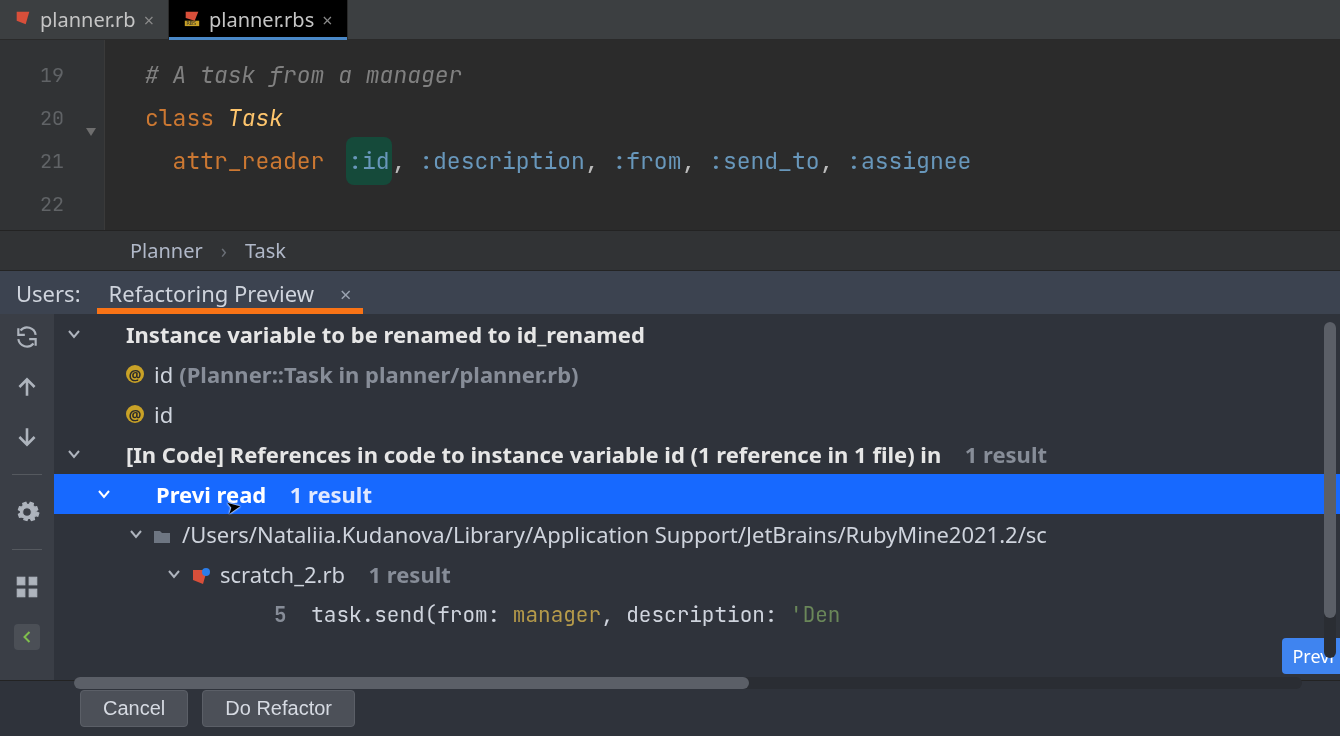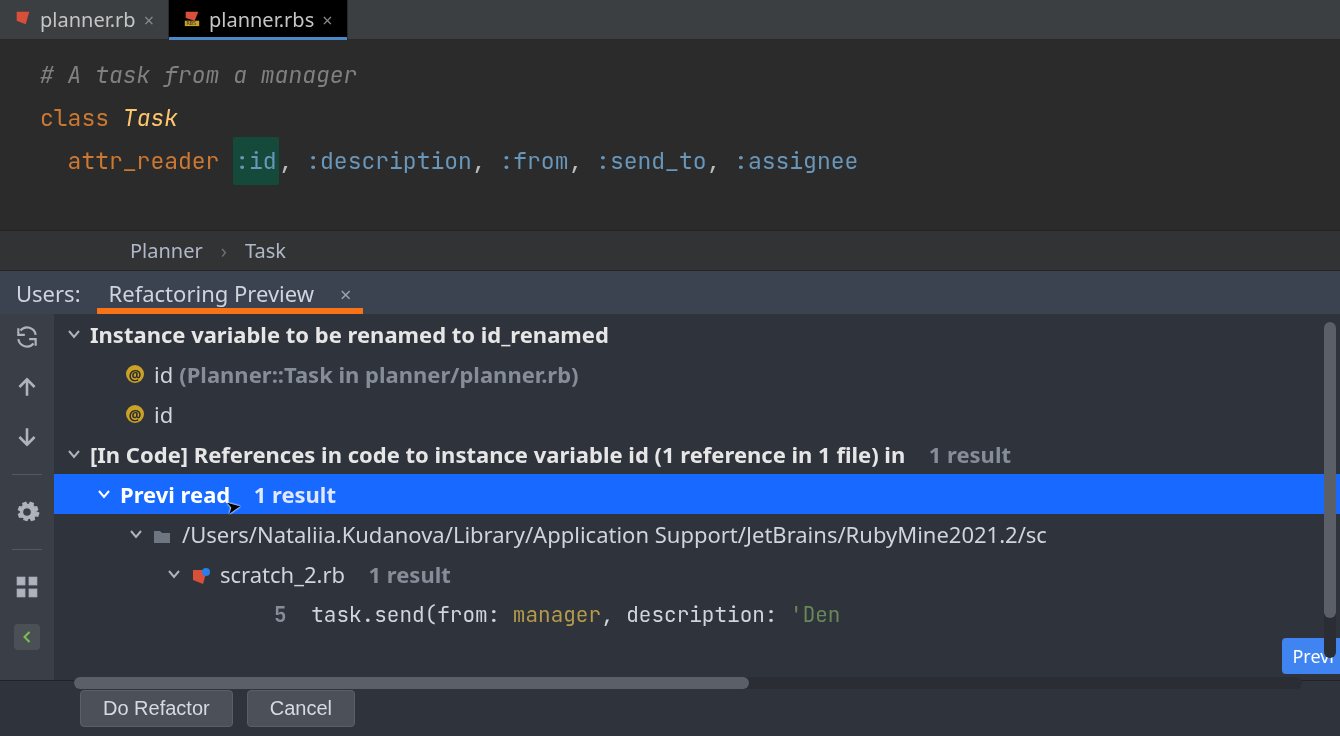--- a/index.html
+++ b/index.html
@@ -88,21 +88,21 @@
   .code {
     padding: 14px 0 0 40px;
     font-size: 23px;
     line-height: 43px;
     white-space: pre;
   }
   .kw { color: var(--keyword); }
   .cls { color: var(--class); font-style: italic; }
   .sym { color: var(--symbol); }
   .com { color: var(--comment); font-style: italic; }
-  .hl { background: #154a3a; border-radius:2px; padding: 9px 2px; }
+  .hl { background: #154a3a; border-radius:8px; padding: 9px 2px; margin-left: 8px; }
 
   
   .breadcrumb {
     height: 40px;
     background: #313335;
     border-top: 1px solid #232323;
     display:flex;
     align-items:center;
     padding-left: 130px;
     font-size: 20px;
@@ -162,21 +162,21 @@
     display:flex;
     align-items:center;
     height: 40px;
     padding-left: 10px;
     white-space: nowrap;
     gap: 6px;
   }
   .row .tw { width:20px; display:inline-flex; justify-content:center;}
   .chev { display:inline-block; }
   .chev svg { width:14px; height:14px; }
-  .bold { font-weight: 700; color: #e6e6e6;}
+  .bold { font-weight: 700; color: #e6e6e6; margin-left: 36px;}
   .dim { color: #878d98; font-weight: bold; }
   .atIcon {
     width:18px; height:18px; border-radius:50%;
     background:#c9a227; color:#2b2b2b; font-size:14px; font-weight:700;
     display:inline-flex; align-items:center; justify-content:center;
     margin-right:4px;
   }
   .selected {
     background: var(--selection-blue);
     color:#fff;
@@ -289,20 +289,32 @@
           <rect x="2" y="13" width="16" height="6" fill="#c9a227"></rect>
           <text x="4" y="18" font-size="6" font-family="monospace" fill="#2b2b2b">RBS</text>
         </svg>
     </span>
     <span>planner.rbs</span>
     <span class="close">×</span>
   </div>
 </div>
 
 <div class="editor">
+  <div class="gutter mono">
+    <div>19</div>
+    <div><span>20</span>
+      <span class="fold">
+        <svg viewBox="0 0 14 14">
+            <path d="M2 2h10L7 10z" fill="#6e6e6e"></path>
+          </svg>
+      </span>
+    </div>
+    <div>21</div>
+    <div>22</div>
+  </div>
   <div class="code mono"><span class="com"># A task from a manager</span>
 <span class="kw">class</span> <span class="cls">Task</span>
   <span class="kw">attr_reader</span> <span class="sym hl">:id</span><span>, </span><span class="sym">:description</span><span>, </span><span class="sym">:from</span><span>, </span><span class="sym">:send_to</span><span>, </span><span class="sym">:assignee</span>
 </div>
 </div>
 
 <div class="breadcrumb">
   <span>Planner</span>
   <span class="crumb-sep">›</span>
   <span>Task</span>
@@ -443,15 +455,15 @@
       </div>
   </div>
 </div>
 
 <div class="buttons" style="position:relative;">
   <div style="position:absolute; left:64px; right:20px; top:-14px;">
     <div class="hscroll">
         <div class="thumb"></div>
       </div>
   </div>
+  <button class="btn">Cancel</button>
   <button class="btn">Do Refactor</button>
-  <button class="btn">Cancel</button>
 </div>
 
 </body></html>

